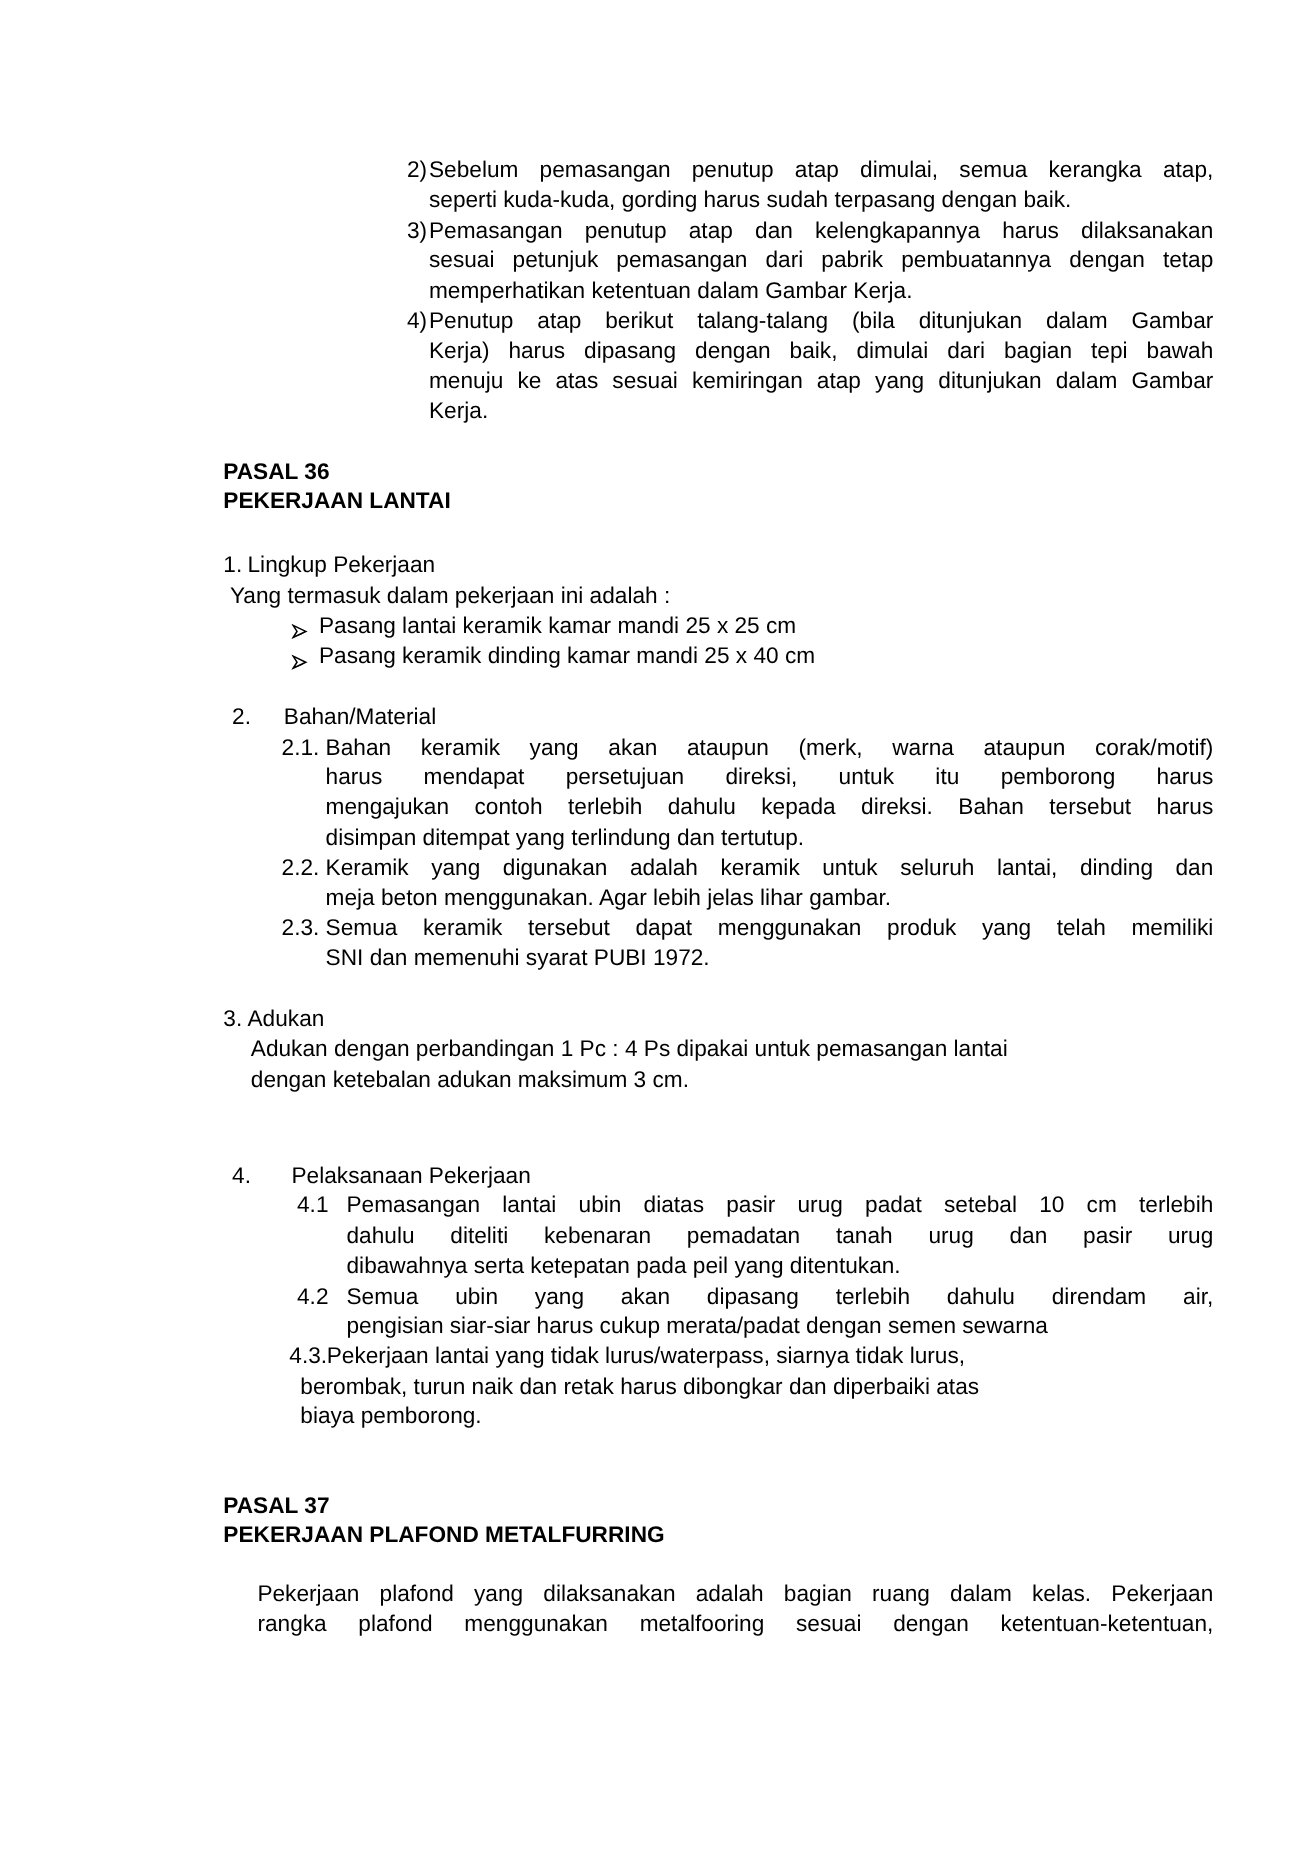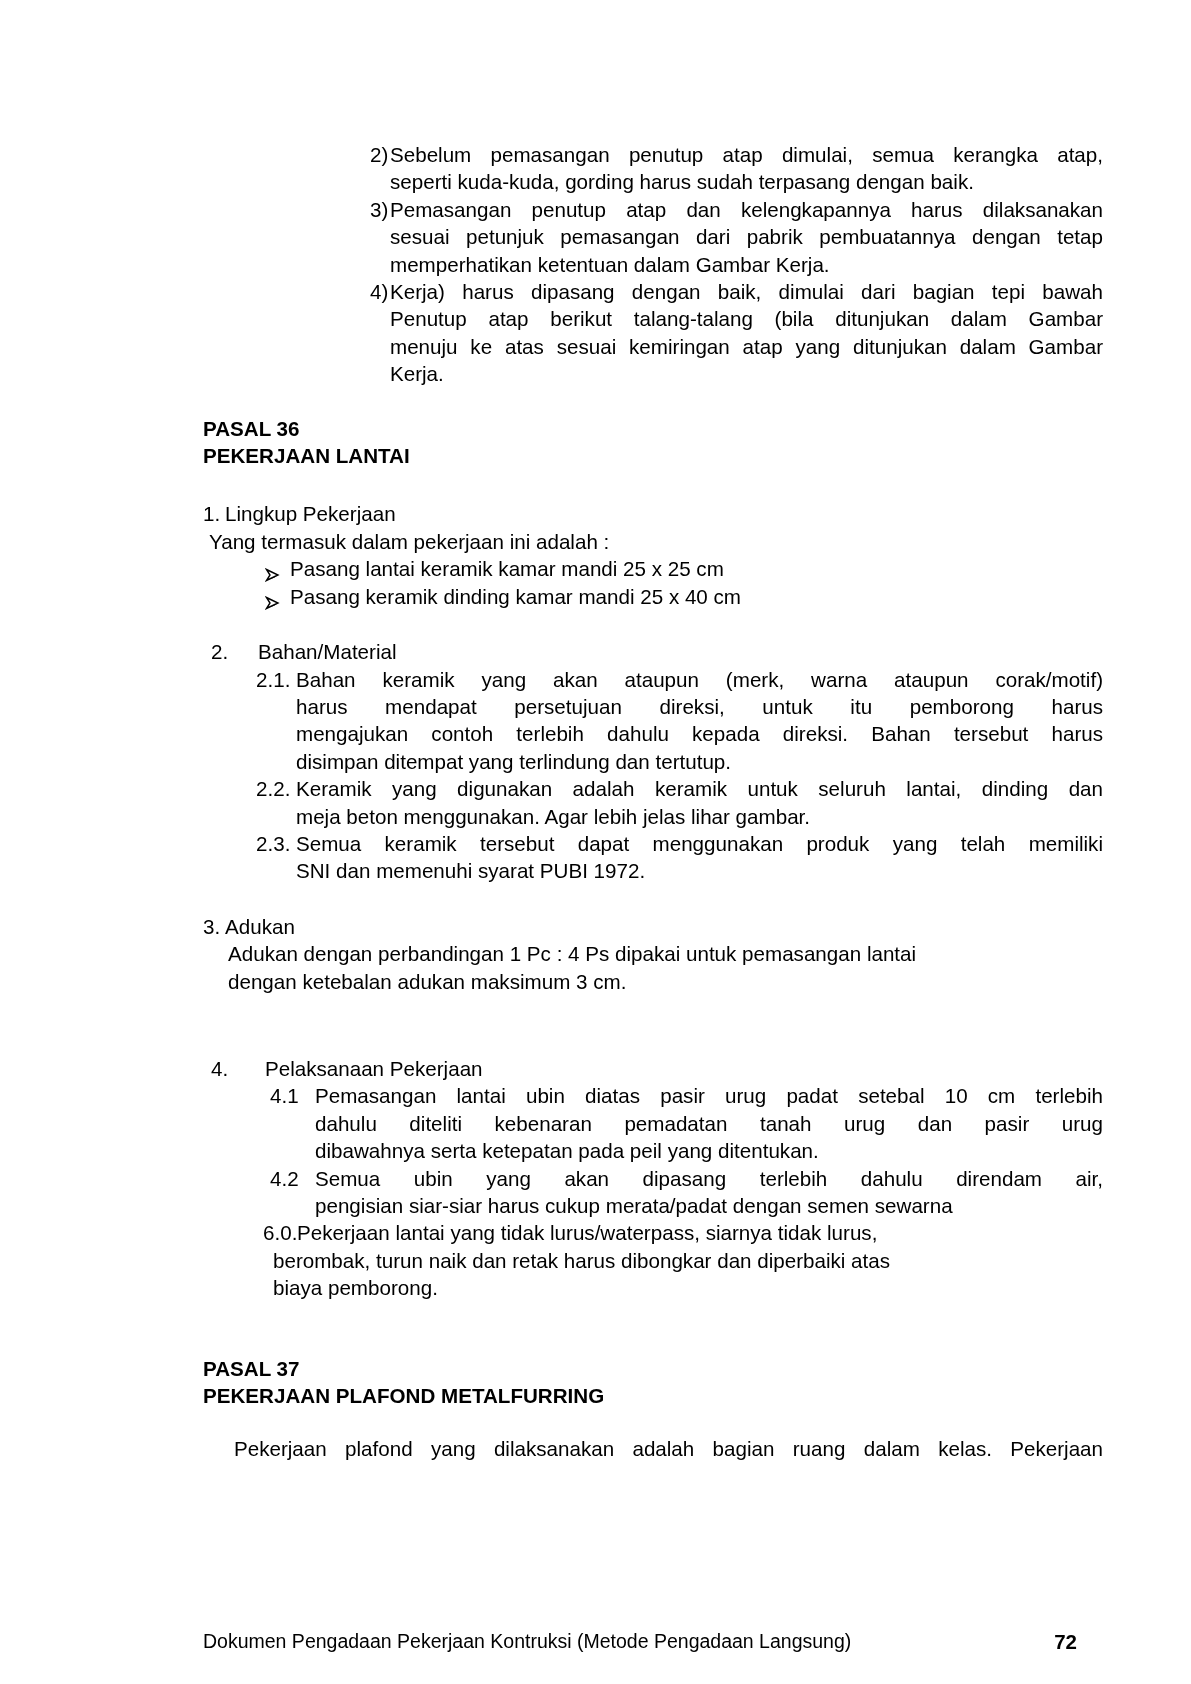--- a/index.html
+++ b/index.html
@@ -78,22 +78,22 @@
           <div class="line">seperti kuda-kuda, gording harus sudah terpasang dengan baik.</div>
         </div>
         <div class="intro-item">
           <span class="marker">3)</span>
           <div class="line j">Pemasangan penutup atap dan kelengkapannya harus dilaksanakan</div>
           <div class="line j">sesuai petunjuk pemasangan dari pabrik pembuatannya dengan tetap</div>
           <div class="line">memperhatikan ketentuan dalam Gambar Kerja.</div>
         </div>
         <div class="intro-item">
           <span class="marker">4)</span>
+          <div class="line j">Penutup atap berikut talang-talang (bila ditunjukan dalam Gambar</div>
           <div class="line j">Kerja) harus dipasang dengan baik, dimulai dari bagian tepi bawah</div>
-          <div class="line j">Penutup atap berikut talang-talang (bila ditunjukan dalam Gambar</div>
           <div class="line j">menuju ke atas sesuai kemiringan atap yang ditunjukan dalam Gambar</div>
           <div class="line">Kerja.</div>
         </div>
       </div>
 
     <div id="pasal36" class="sec-head">
       <div class="line b">PASAL 36</div>
       <div class="line b">PEKERJAAN LANTAI</div>
     </div>
 
@@ -163,35 +163,32 @@
             <div class="line j">Pemasangan lantai ubin diatas pasir urug padat setebal 10 cm terlebih</div>
             <div class="line j">dahulu diteliti kebenaran pemadatan tanah urug dan pasir urug</div>
             <div class="line">dibawahnya serta ketepatan pada peil yang ditentukan.</div>
           </div>
           <div class="pel-sub">
             <span class="marker">4.2</span>
             <div class="line j">Semua ubin yang akan dipasang terlebih dahulu direndam air,</div>
             <div class="line">pengisian siar-siar harus cukup merata/padat dengan semen sewarna</div>
           </div>
           <div class="pel-sub">
-            <span class="marker">6.0.</span>
+            <span class="marker">4.3.</span>
             <div class="line">Pekerjaan lantai yang tidak lurus/waterpass, siarnya tidak lurus,</div>
             <div class="line">berombak, turun naik dan retak harus dibongkar dan diperbaiki atas</div>
             <div class="line">biaya pemborong.</div>
           </div>
         </div>
     </div>
 
     <div id="pasal37" class="sec-head">
       <div class="line b">PASAL 37</div>
       <div class="line b">PEKERJAAN PLAFOND METALFURRING</div>
     </div>
 
     <div id="closing">
         <div class="line j">Pekerjaan plafond yang dilaksanakan adalah bagian ruang dalam kelas. Pekerjaan</div>
+        <div class="line j">rangka plafond menggunakan metalfooring sesuai dengan ketentuan-ketentuan,</div>
       </div>
   </div>
 
-  <div class="footer">
-    <span class="ftext">Dokumen Pengadaan Pekerjaan Kontruksi (Metode Pengadaan Langsung)</span>
-    <span class="pnum">72</span>
-  </div>
 </div>
 
 </body></html>

